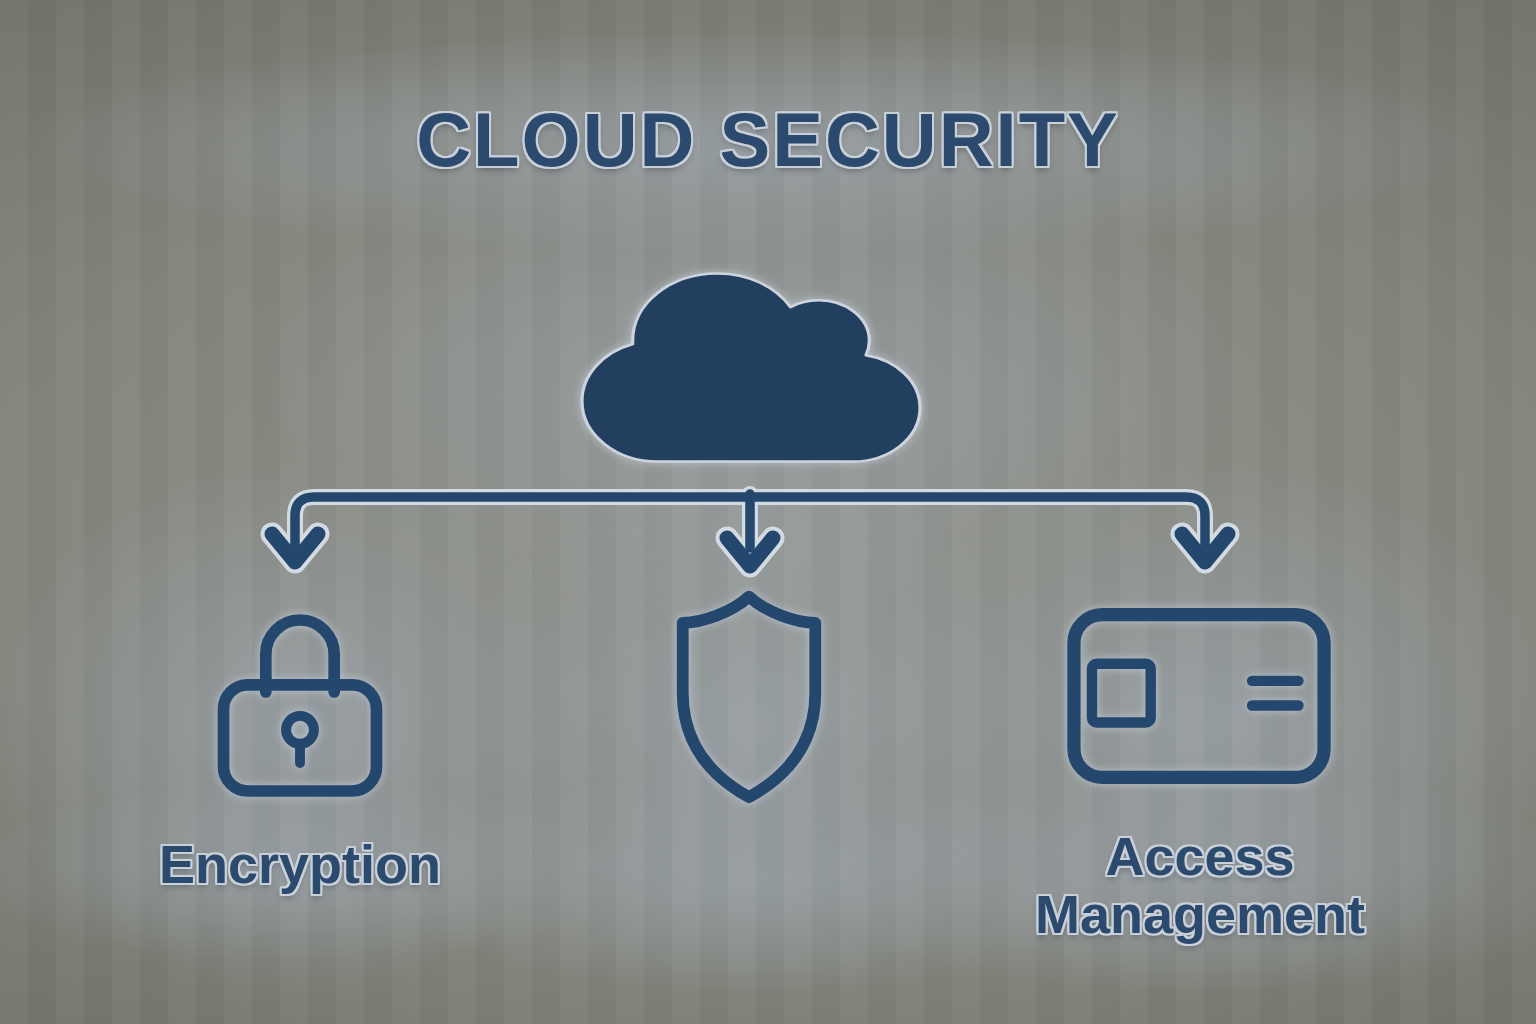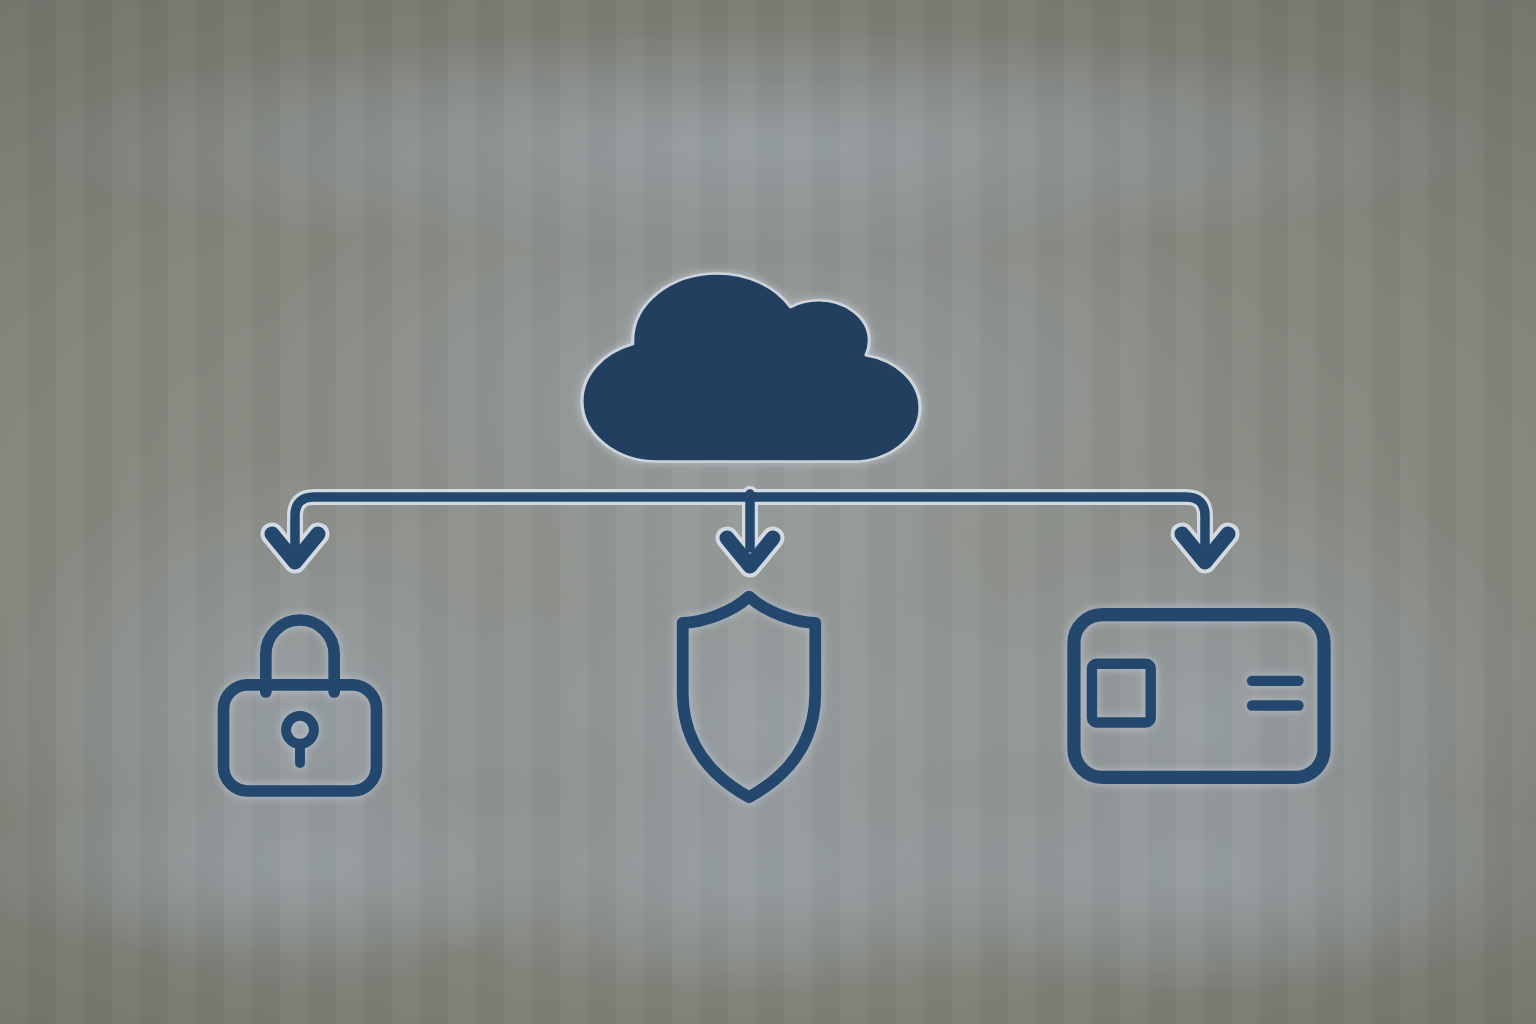--- a/index.html
+++ b/index.html
@@ -60,20 +60,21 @@
   svg{display:block;overflow:visible;}
 </style>
 </head>
 <body>
 
 <div id="stage">
 
   <div class="bg"></div>
   <div class="bg-stripes"></div>
 
+  <div class="title outlined">CLOUD SECURITY</div>
 
   <svg class="art" style="left:0;top:0" width="1536" height="1024" viewBox="0 0 1536 1024" aria-hidden="true">
     <g fill="none" stroke="#d3dae1" stroke-width="16" stroke-linecap="round" stroke-linejoin="round">
       <path d="M 295 546 L 295 516 Q 295 497 314 497 L 1186 497 Q 1205 497 1205 516 L 1205 546"></path>
       <path d="M 750 494 L 750 548"></path>
       <path d="M 272 534 L 295 562 L 318 534" stroke-width="23"></path>
       <path d="M 727 538 L 750 566 L 773 538" stroke-width="23"></path>
       <path d="M 1182 534 L 1205 562 L 1228 534" stroke-width="23"></path>
     </g>
     <g fill="none" stroke="#24476d" stroke-width="9.5" stroke-linecap="round" stroke-linejoin="round">
@@ -104,14 +105,16 @@
 
   <svg class="art glow" style="left:1066px;top:606px" width="266" height="180" viewBox="0 0 280 190" aria-hidden="true">
     <g fill="none" stroke="#24476d" stroke-linecap="round" stroke-linejoin="round">
       <rect x="8" y="9" width="264" height="172" rx="30" stroke-width="14"></rect>
       <rect x="27" y="61" width="62" height="62" rx="5" stroke-width="11"></rect>
       <path d="M 196 79 L 245 79" stroke-width="11"></path>
       <path d="M 196 105 L 245 105" stroke-width="11"></path>
     </g>
   </svg>
 
+  <div class="label label-encryption outlined">Encryption</div>
+  <div class="label label-access outlined">Access Management</div>
 
 </div>
 
 </body></html>

